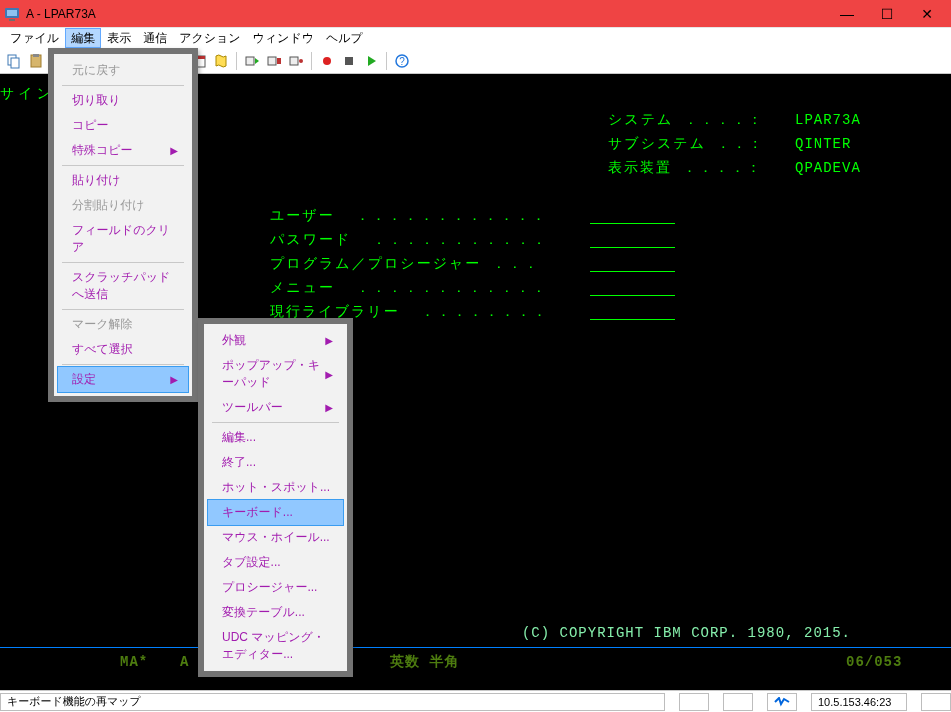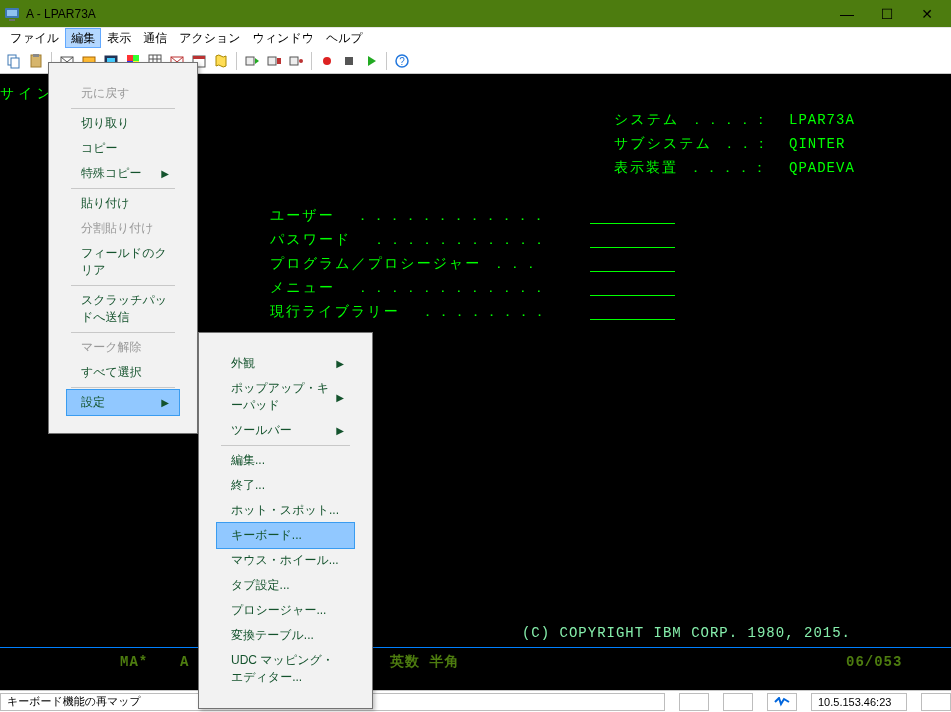--- a/index.html
+++ b/index.html
@@ -10,21 +10,21 @@
     background: #fff;
     width: 951px;
     height: 712px;
     overflow: hidden;
     position: relative;
     display: flex;
     flex-direction: column;
   }
   .titlebar {
     height: 28px;
-    background: #4d7c0f;
+    background: #ef4444;
     display: flex;
     align-items: center;
     padding: 0 4px;
     border-bottom: 1px solid #e6e6e6;
   }
   .titlebar .app-icon {
     width: 16px; height: 16px;
     margin-right: 6px;
   }
   .titlebar .title { flex: 0 0 auto; }
@@ -79,26 +79,26 @@
     line-height: 24px;
     color: #00ff00;
     padding: 8px 0 0 0;
   }
   .term-title {
     text-align: left;
     letter-spacing: 4px;
   }
   .term-info {
     position: absolute;
-    right: 82px;
+    right: 76px;
     top: 34px;
   }
   .term-info .row { display: flex; }
   .term-info .lbl { width: 175px; letter-spacing: 2px; }
-  .term-info .val { width: 80px; letter-spacing: 1px; }
+  .term-info .val { width: 80px; letter-spacing: 1px; margin-left: 12px; }
   .term-fields {
     position: absolute;
     left: 270px;
     top: 130px;
   }
   .term-fields .frow { display: flex; height: 24px; align-items: center; }
   .term-fields .flbl { width: 320px; letter-spacing: 2px; white-space: pre; }
   .underline {
     width: 85px; height: 1px;
     border-bottom: 1px solid #00ff00;
@@ -145,41 +145,40 @@
     padding: 2px 6px;
     margin-right: 0;
     display: flex; align-items: center;
   }
   .statusbar .sc.grow { flex: 1; }
   .statusbar .sc.fixed { width: 30px; justify-content: center; }
   
   .dropdown {
     position: absolute;
     background: #f2f2f2;
-    border: 1px solid #737373;
+    border: 6px solid #737373;
     box-shadow: 2px 2px 4px rgba(0,0,0,0.25);
-    padding: 18px;
-    margin-top: 14px;
+    padding: 4px;
   }
   .dropdown.main {
     left: 48px;
     top: 48px;
     width: 150px;
   }
   .dropdown.sub {
     left: 198px;
     top: 318px;
-    width: 175px;
+    width: 155px;
   }
   .dropdown .ditem {
     padding: 4px 10px 4px 14px;
     display: flex;
     align-items: center;
     cursor: default;
-    color: #14532d;
+    color: #a21caf;
   }
   .dropdown .ditem.disabled { color: #999; }
   .dropdown .ditem.highlight {
     background: #91c8ff;
     border: 1px solid #3a9cf0;
     margin: -1px;
     padding: 4px 10px 4px 14px;
   }
   .dropdown .ditem .arrow {
     margin-left: auto;

